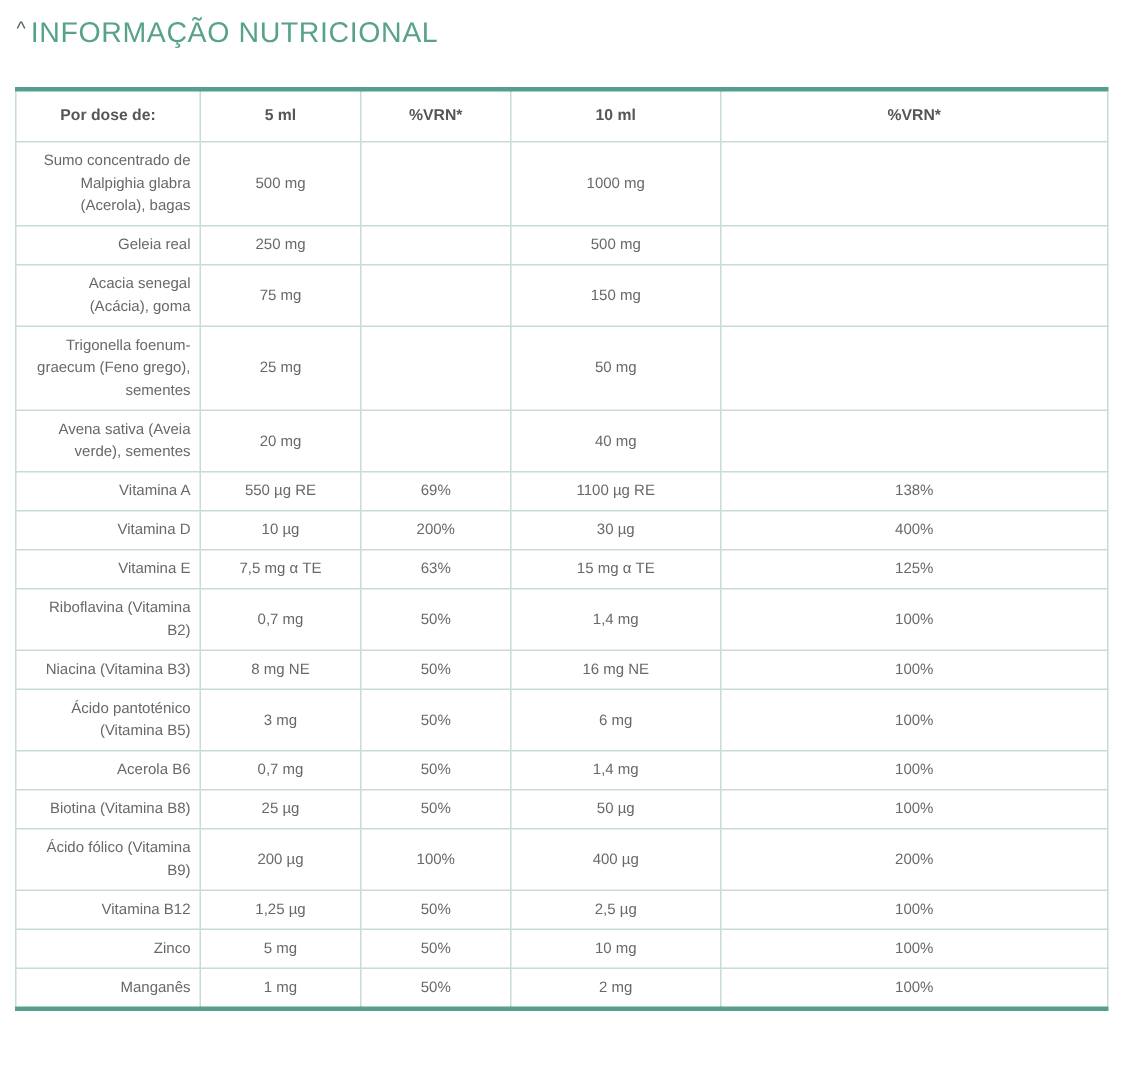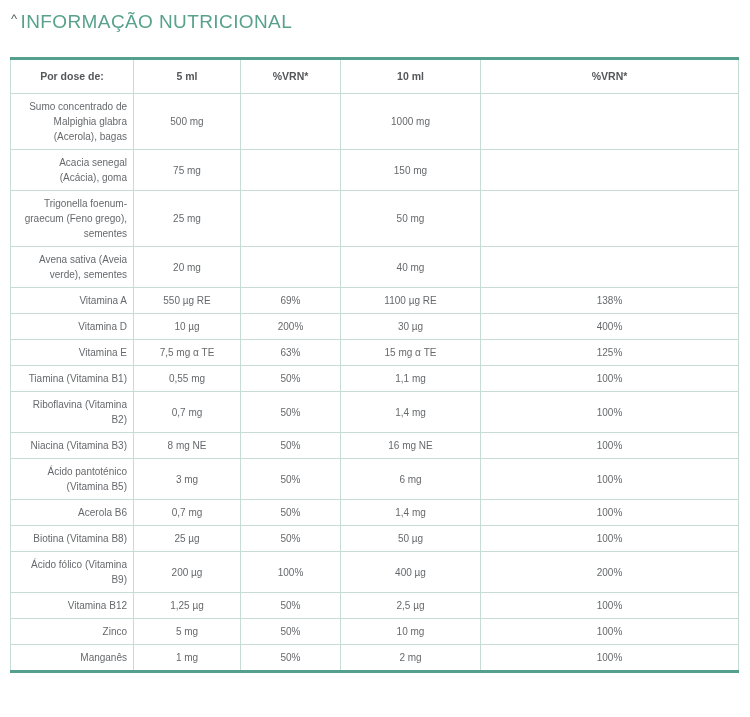--- a/index.html
+++ b/index.html
@@ -108,20 +108,27 @@
   <tr>
     <td class="name">Sumo concentrado de
 Malpighia glabra
 (Acerola), bagas</td>
     <td>500 mg</td>
     <td></td>
     <td>1000 mg</td>
     <td></td>
   </tr>
 
+  <tr>
+    <td class="name">Geleia real</td>
+    <td>250 mg</td>
+    <td></td>
+    <td>500 mg</td>
+    <td></td>
+  </tr>
 
   <tr>
     <td class="name">Acacia senegal
 (Acácia), goma</td>
     <td>75 mg</td>
     <td></td>
     <td>150 mg</td>
     <td></td>
   </tr>
 
@@ -162,27 +169,20 @@
 
   <tr>
     <td class="name">Vitamina E</td>
     <td>7,5 mg α TE</td>
     <td>63%</td>
     <td>15 mg α TE</td>
     <td>125%</td>
   </tr>
 
 
-  <tr>
-    <td class="name">Tiamina (Vitamina B1)</td>
-    <td>0,55 mg</td>
-    <td>50%</td>
-    <td>1,1 mg</td>
-    <td>100%</td>
-  </tr>
 
   <tr>
     <td class="name">Riboflavina (Vitamina
 B2)</td>
     <td>0,7 mg</td>
     <td>50%</td>
     <td>1,4 mg</td>
     <td>100%</td>
   </tr>
 

